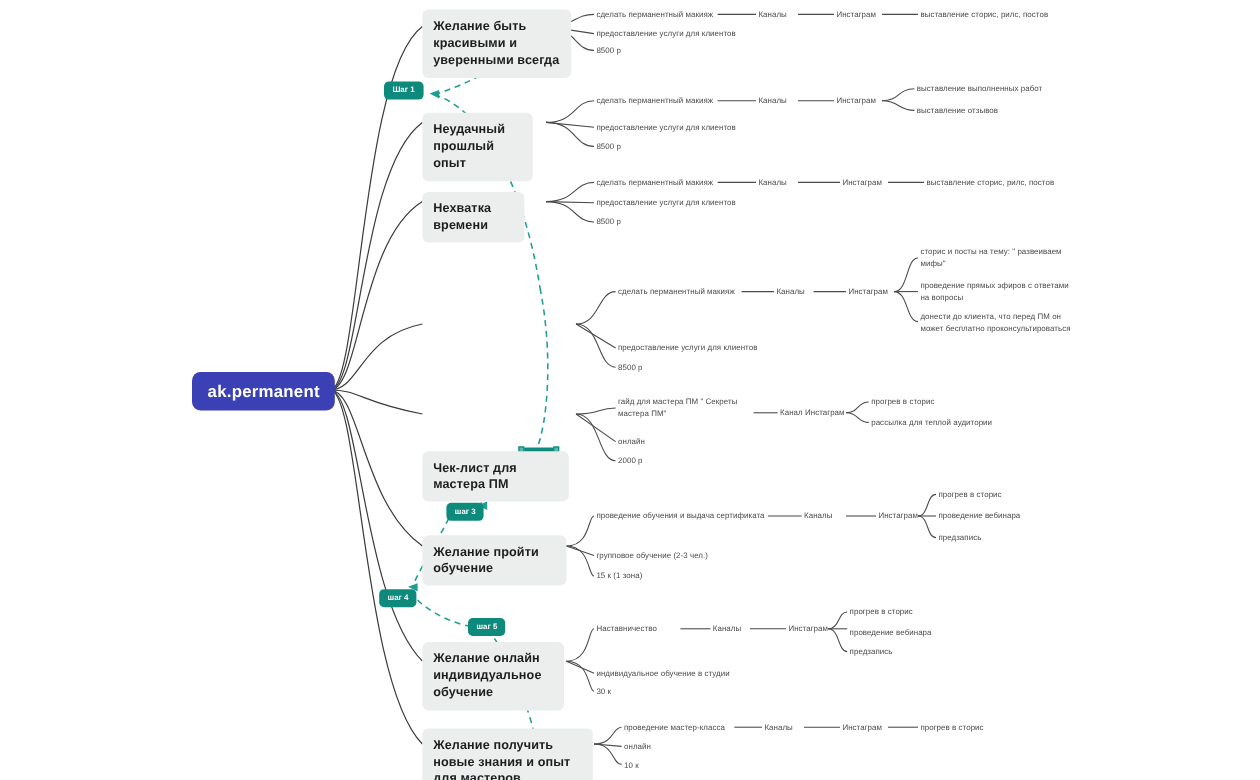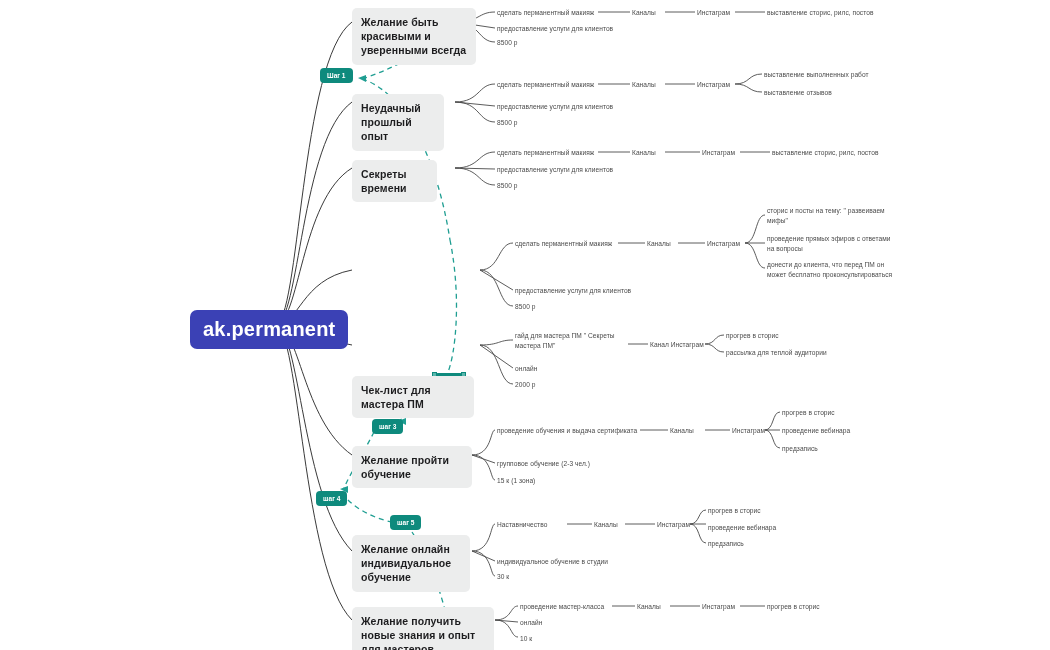--- a/index.html
+++ b/index.html
@@ -11,25 +11,24 @@
   }
   #canvas{position:absolute;inset:0;width:1050px;height:650px;}
   #svg{position:absolute;left:0;top:0;width:1050px;height:650px;}
 
   .node{position:absolute;box-sizing:border-box;}
 
   
   .root{
     background:#3b41b5;color:#ffffff;
     border-radius:7px;
-    font-size:20px;font-weight:bold;
+    font-size:14px;font-weight:bold;
     padding:8px 13px;
     white-space:nowrap;
     letter-spacing:.2px;
-    margin-left:30px;
   }
 
   
   .topic{
     background:#eceded;color:#1d1d1f;
     border-radius:5px;
     font-size:10.5px;font-weight:bold;
     padding:7px 9px;
     line-height:1.35;
     letter-spacing:.1px;
@@ -190,21 +189,21 @@
 
   <div class="node topic" style="left:352px;top:94px;width:92px;">Неудачный прошлый опыт</div>
   <div class="node leaf nowrap" style="left:497px;top:80px;">сделать перманентный макияж</div>
   <div class="node leaf nowrap" style="left:632px;top:80px;">Каналы</div>
   <div class="node leaf nowrap" style="left:697px;top:80px;">Инстаграм</div>
   <div class="node leaf nowrap" style="left:764px;top:70px;">выставление выполненных работ</div>
   <div class="node leaf nowrap" style="left:764px;top:88px;">выставление отзывов</div>
   <div class="node leaf nowrap" style="left:497px;top:102px;">предоставление услуги для клиентов</div>
   <div class="node leaf nowrap" style="left:497px;top:118px;">8500 р</div>
 
-  <div class="node topic" style="left:352px;top:160px;width:85px;">Секреты времени</div>
+  <div class="node topic" style="left:352px;top:160px;width:85px;">Нехватка времени</div>
   <div class="node leaf nowrap" style="left:497px;top:148px;">сделать перманентный макияж</div>
   <div class="node leaf nowrap" style="left:632px;top:148px;">Каналы</div>
   <div class="node leaf nowrap" style="left:702px;top:148px;">Инстаграм</div>
   <div class="node leaf nowrap" style="left:772px;top:148px;">выставление сторис, рилс, постов</div>
   <div class="node leaf nowrap" style="left:497px;top:165px;">предоставление услуги для клиентов</div>
   <div class="node leaf nowrap" style="left:497px;top:181px;">8500 р</div>
 
   <div class="node leaf nowrap" style="left:515px;top:239px;">сделать перманентный макияж</div>
   <div class="node leaf nowrap" style="left:647px;top:239px;">Каналы</div>
   <div class="node leaf nowrap" style="left:707px;top:239px;">Инстаграм</div>

